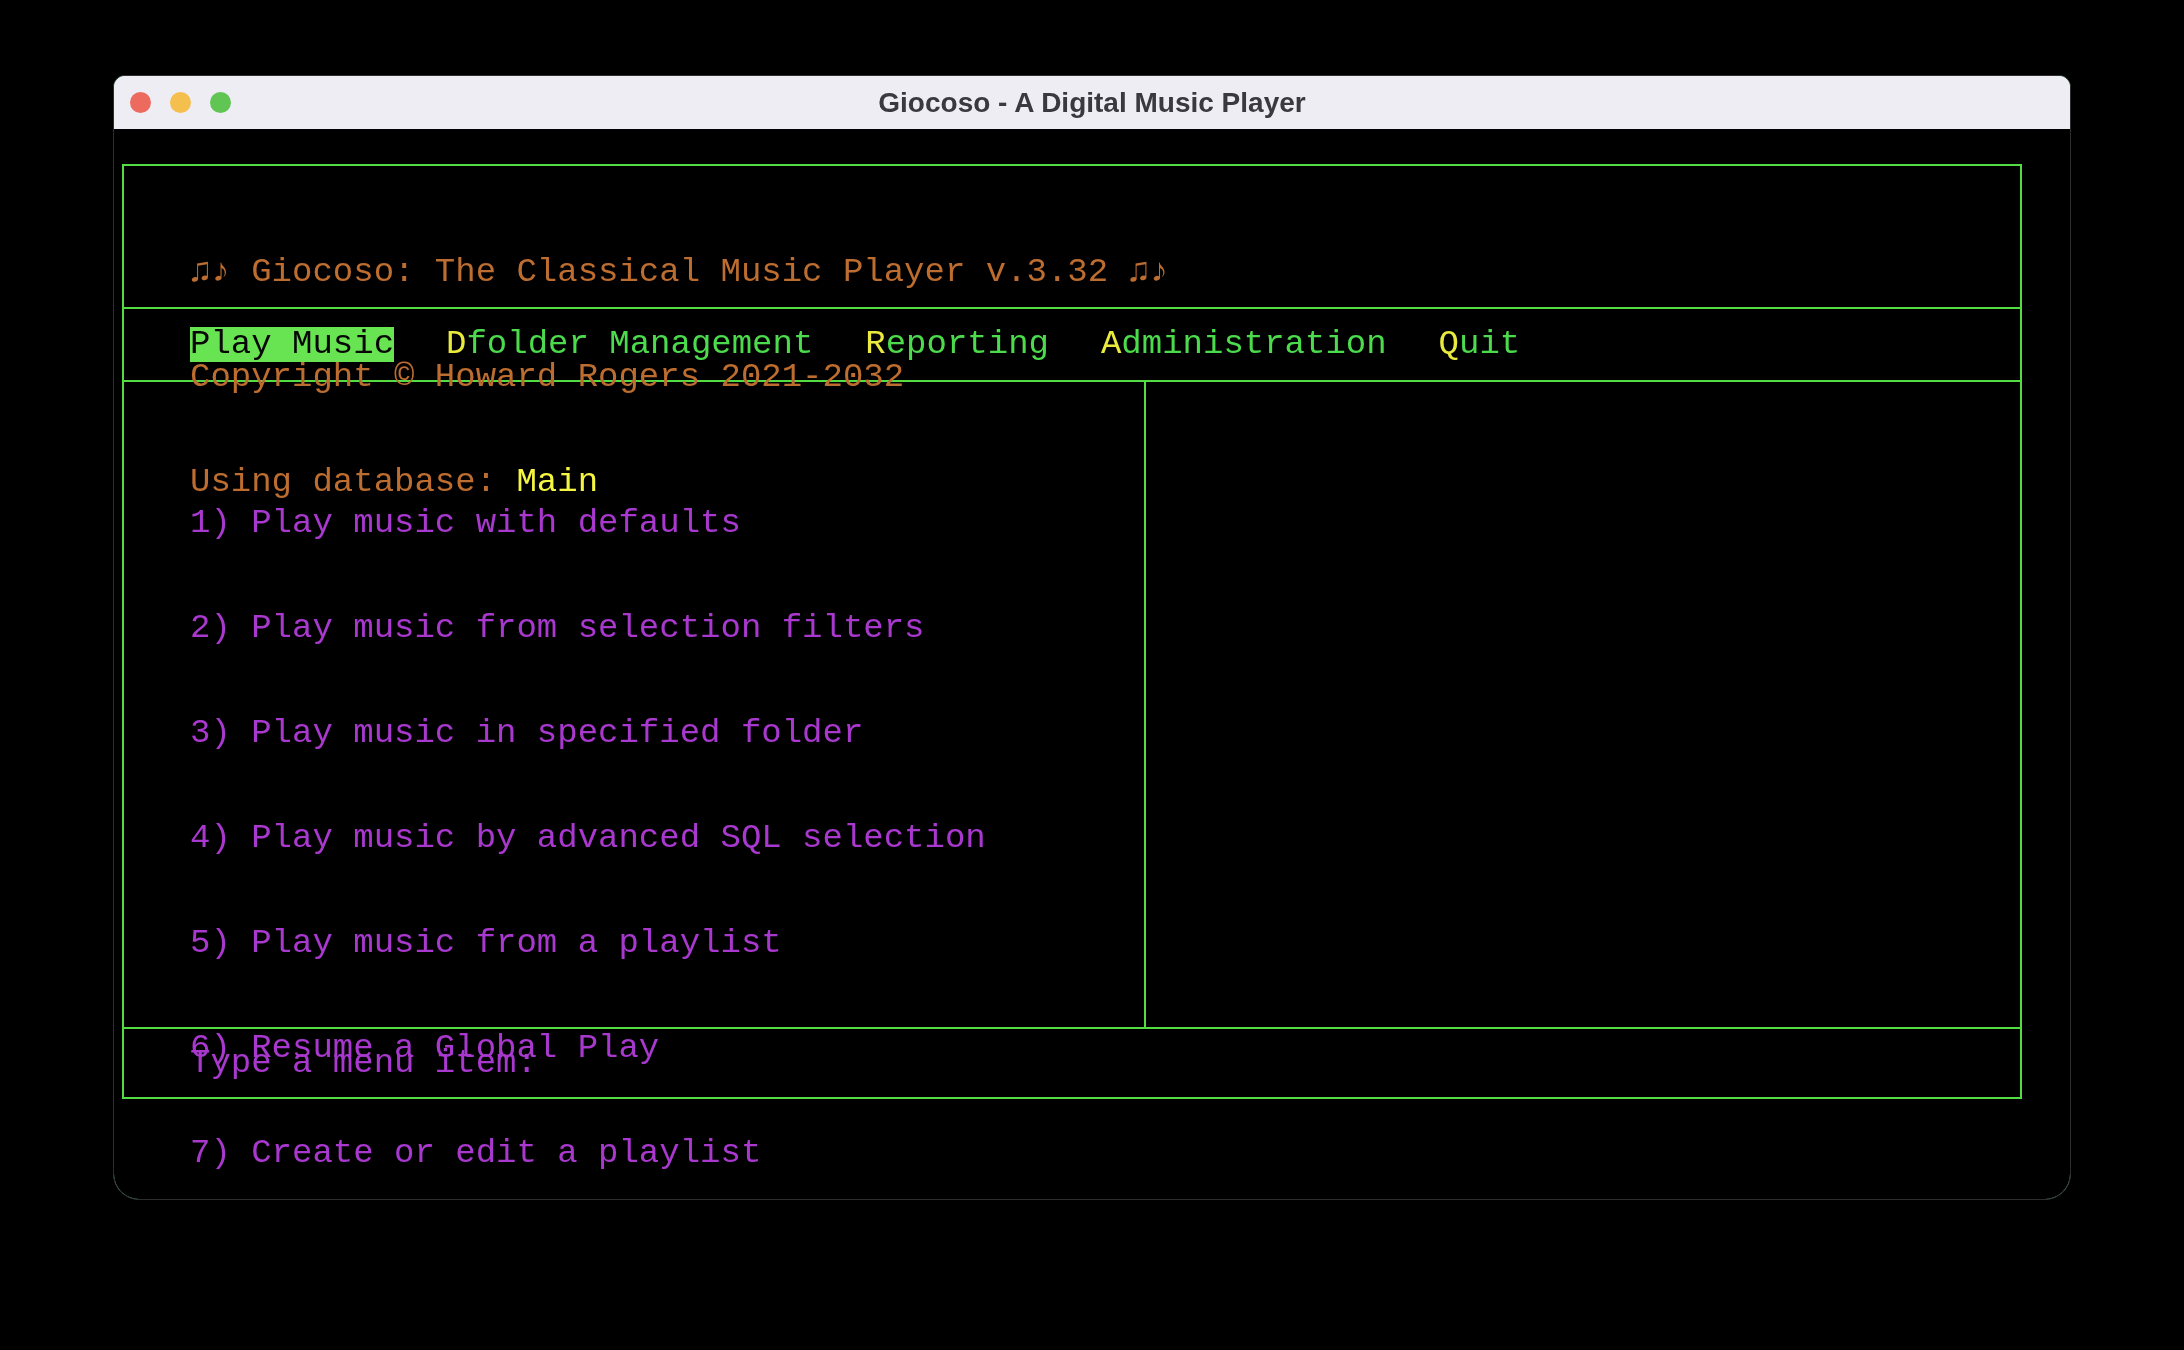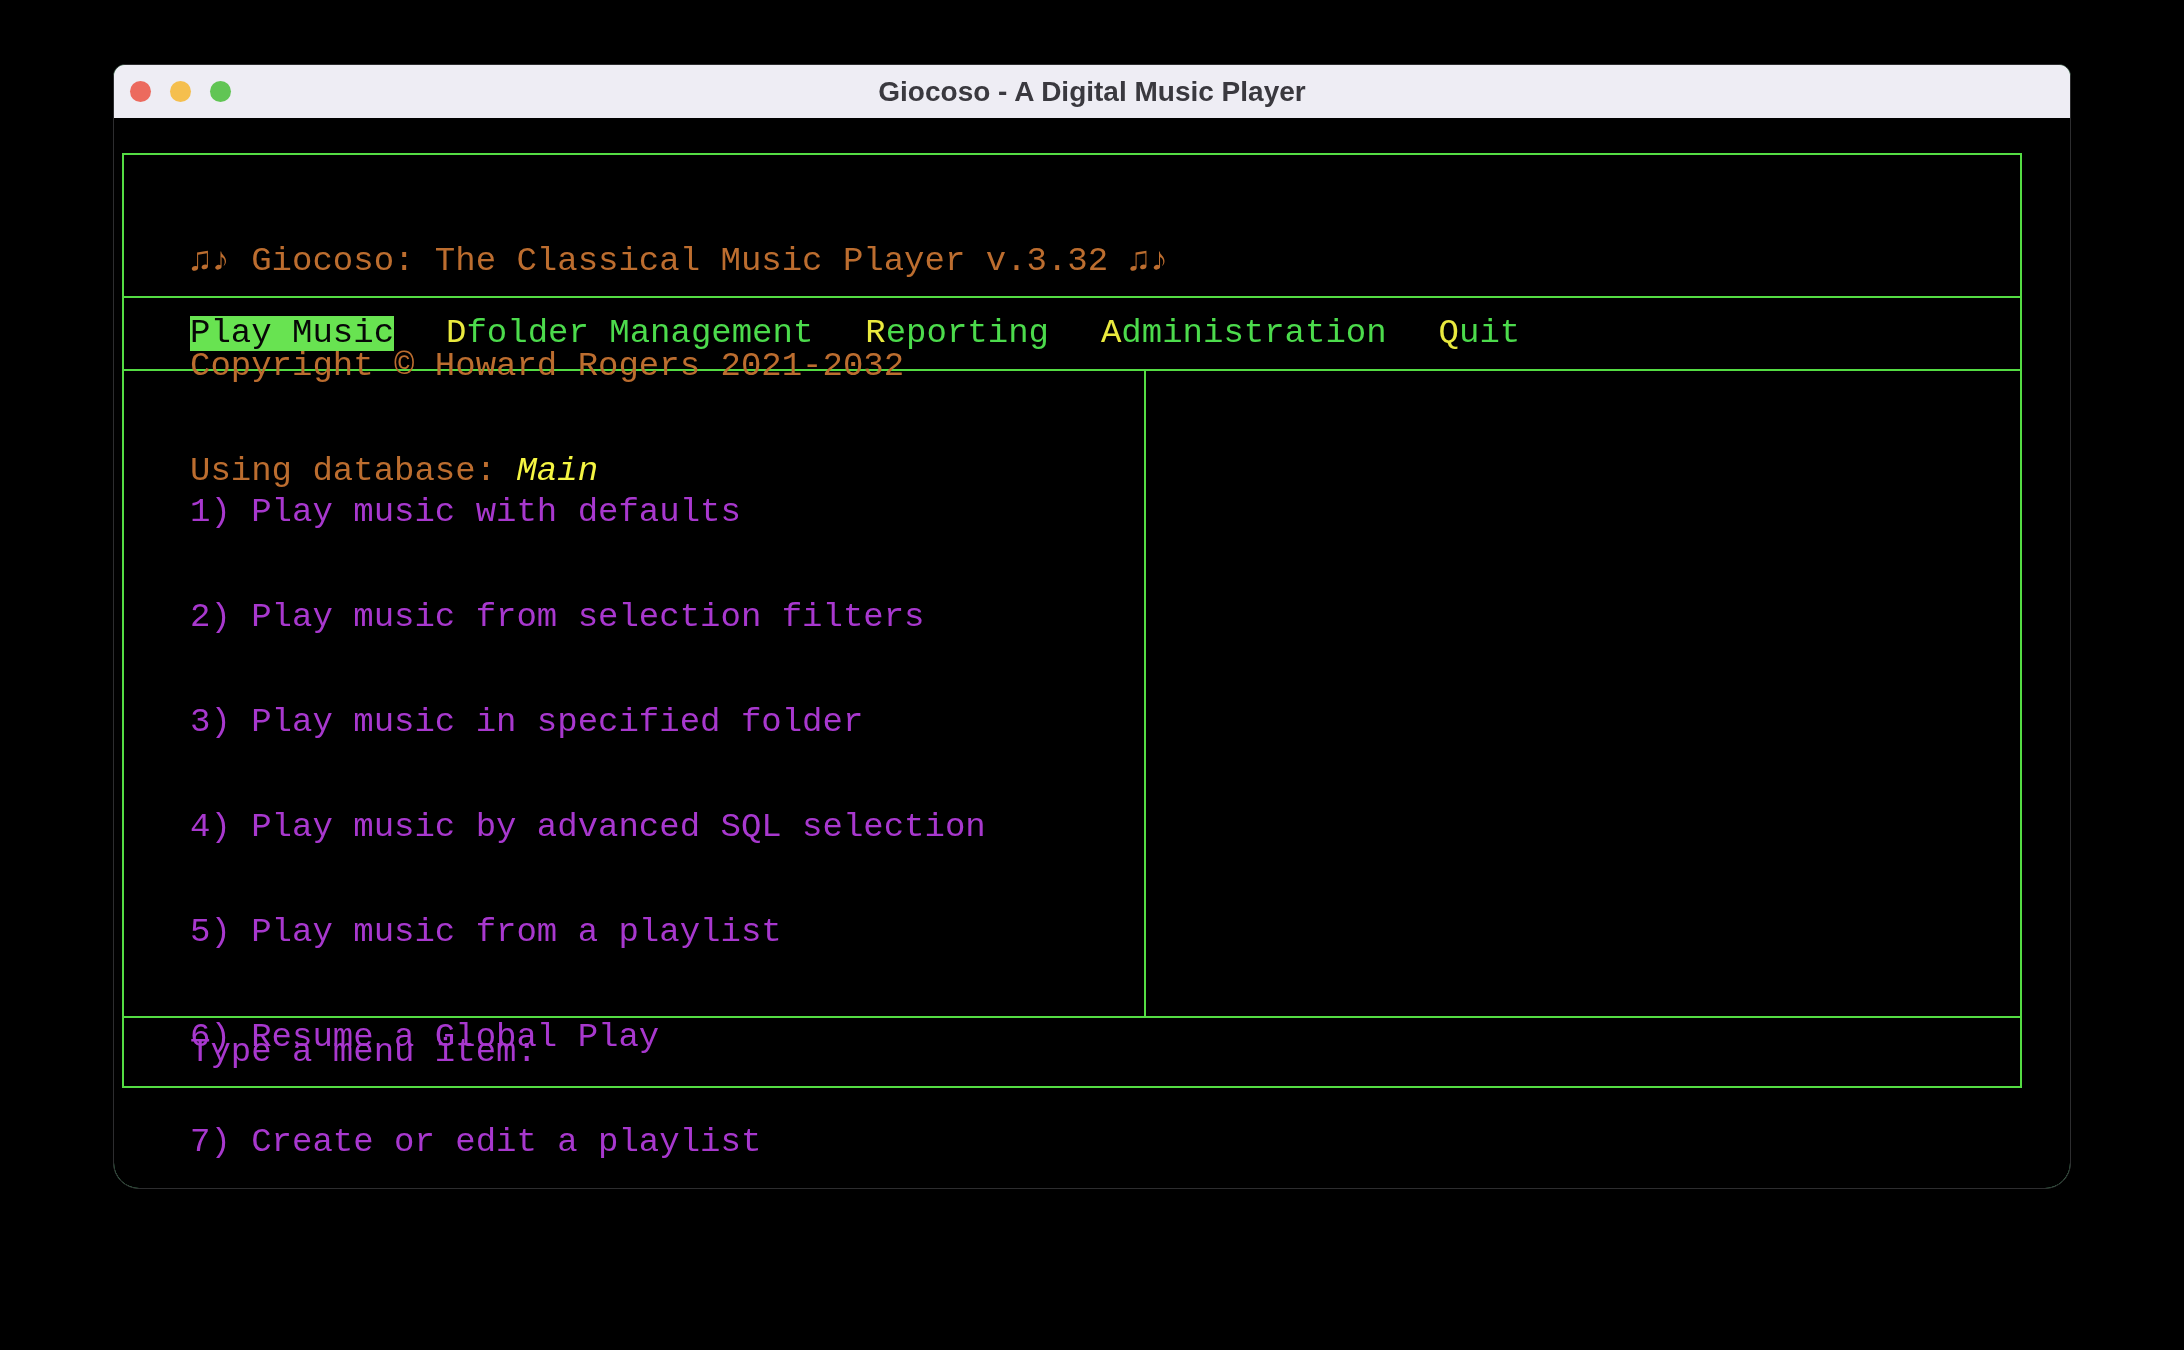--- a/index.html
+++ b/index.html
@@ -20,21 +20,21 @@
   }
   * { margin: 0; padding: 0; box-sizing: border-box; }
   html, body {
     width: 2184px; height: 1350px;
     background: #000;
     overflow: hidden;
     font-family: "Liberation Mono", "DejaVu Sans Mono", monospace;
   }
   .window {
     position: absolute;
-    left: 113px; top: 64px;
+    left: 113px; top: 75px;
     width: 1958px; height: 1125px;
     background: #86efac;
     border: 1px solid var(--window-edge);
     border-radius: 12px 12px 26px 26px;
     overflow: hidden;
   }
   .titlebar {
     position: relative;
     height: 53px;
     background: var(--titlebar-bg);
@@ -78,21 +78,21 @@
     font-size: 34px;
     line-height: 35px;
   }
   .header-section {
     height: 143px;
     border-bottom: 2px solid var(--border-green);
     padding: 19px 0 0 66px;
     color: var(--orange);
     white-space: pre;
   }
-  .db-name { color: var(--db-yellow); font-style: italic; }
+  .db-name { color: var(--db-yellow); }
   .menubar {
     height: 73px;
     border-bottom: 2px solid var(--border-green);
     display: flex;
     align-items: center;
     padding-left: 66px;
     gap: 52px;
     color: var(--menu-green);
     white-space: pre;
   }

